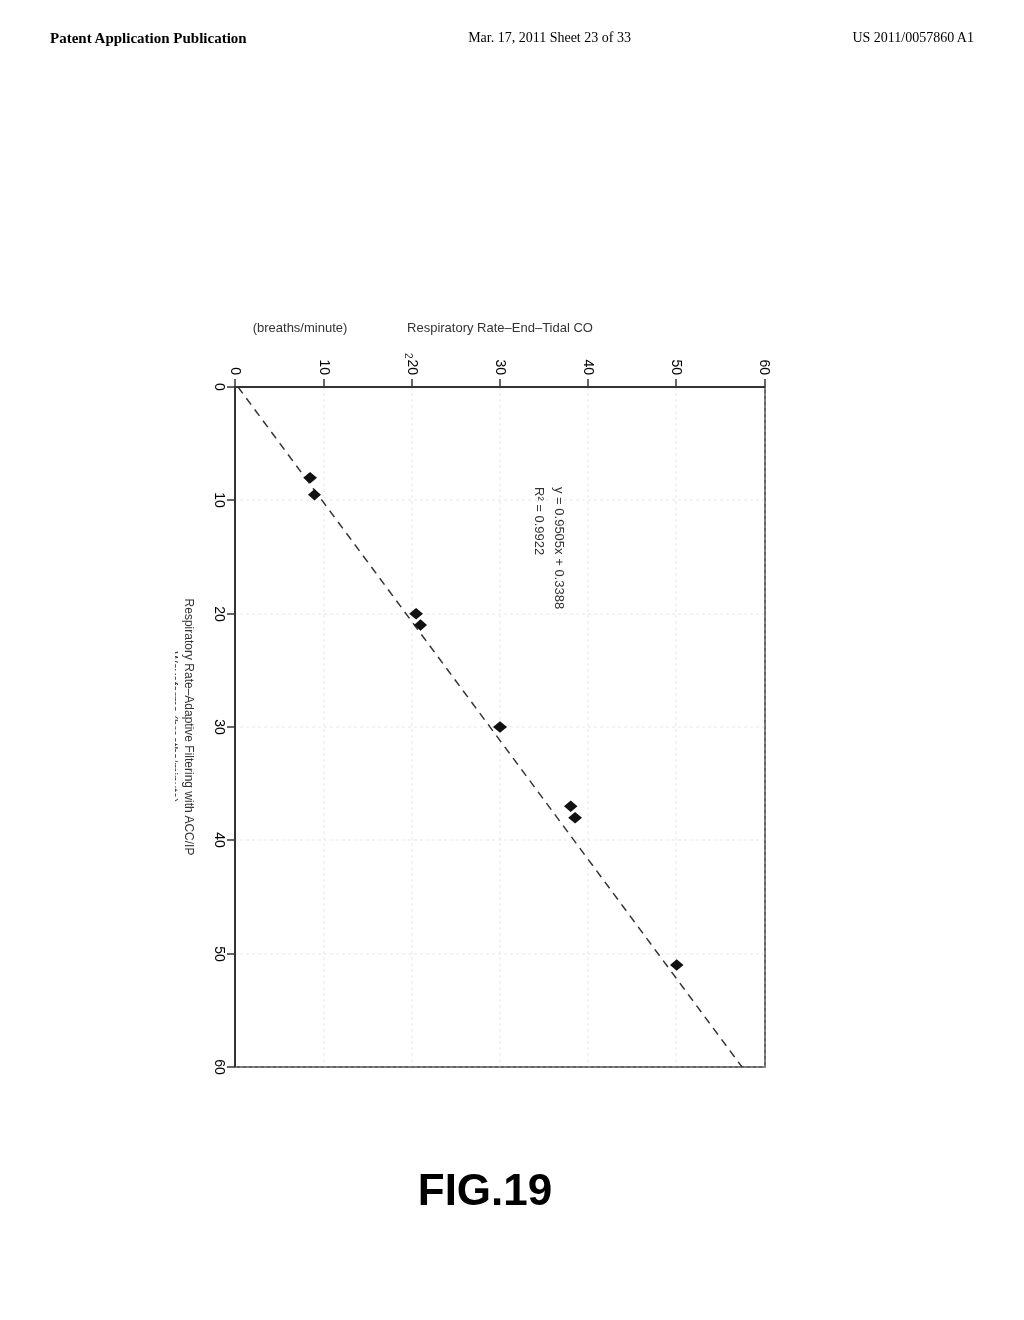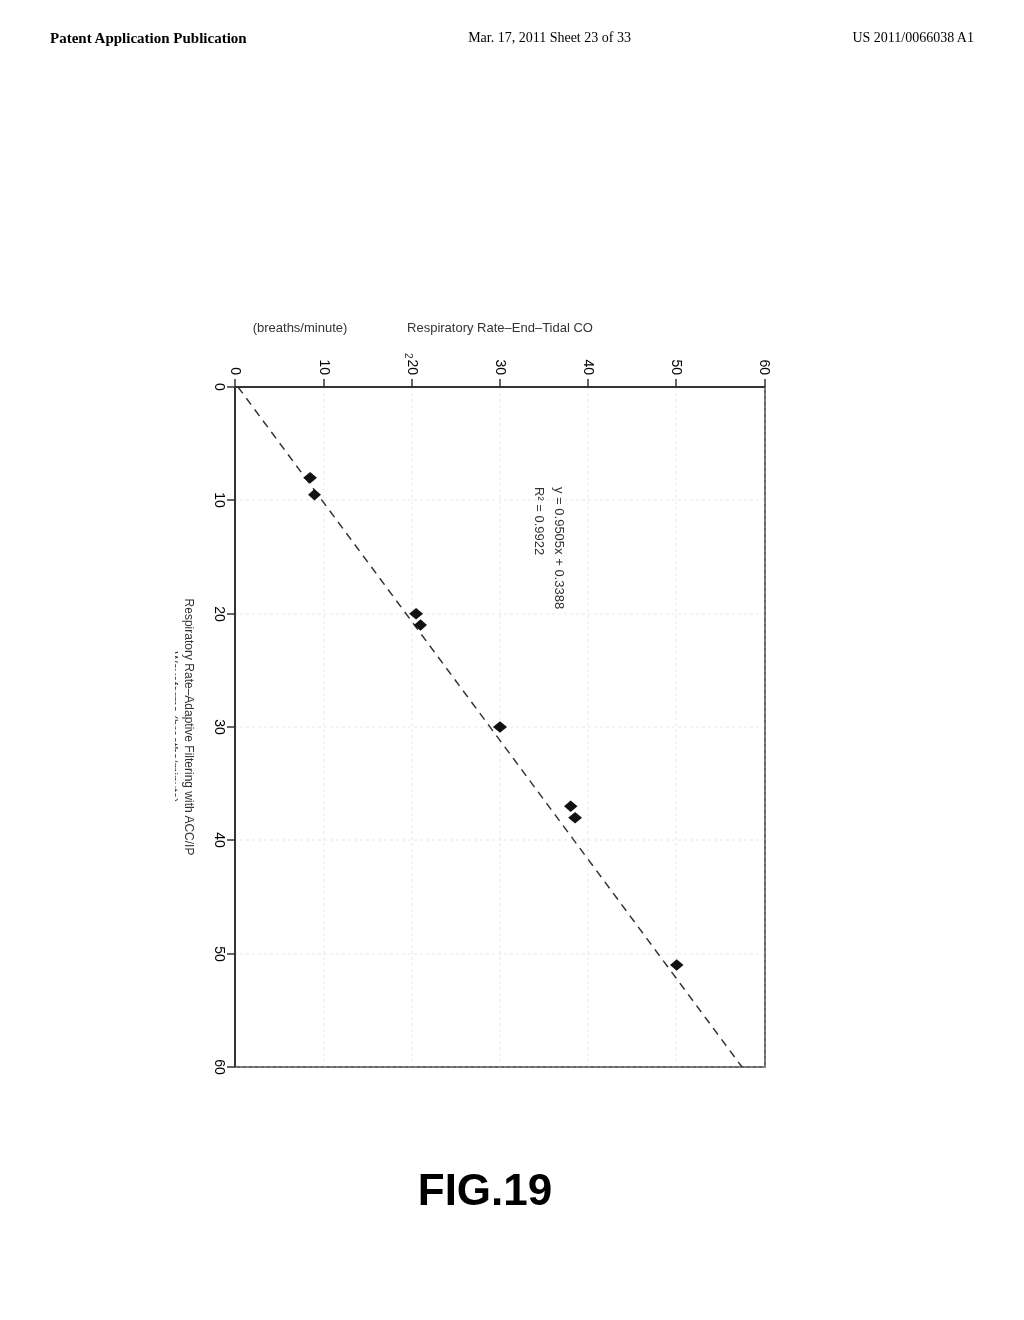--- a/index.html
+++ b/index.html
@@ -80,21 +80,21 @@
       top: 0;
       left: 0;
     }
   </style>
 </head>
 <body>
 
 <div class="header">
   <div class="header-left">Patent Application Publication</div>
   <div class="header-center">Mar. 17, 2011  Sheet 23 of 33</div>
-  <div class="header-right">US 2011/0066038 A1</div>
+  <div class="header-right">US 2011/0057860 A1</div>
 </div>
 
 <div class="main-content">
   <div class="chart-container">
     <div class="chart-rotated">
       <div class="chart-wrapper">
 
         <svg class="chart-svg" width="820" height="620" viewBox="0 0 820 620">
 
           <rect x="80" y="30" width="680" height="530" fill="white" stroke="#333" stroke-width="1.5"></rect>

